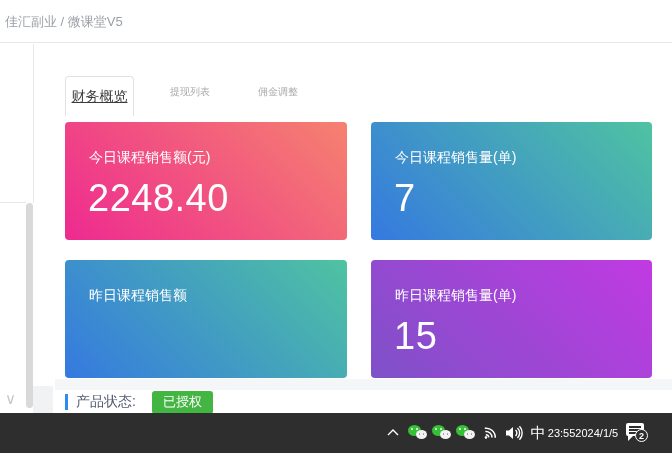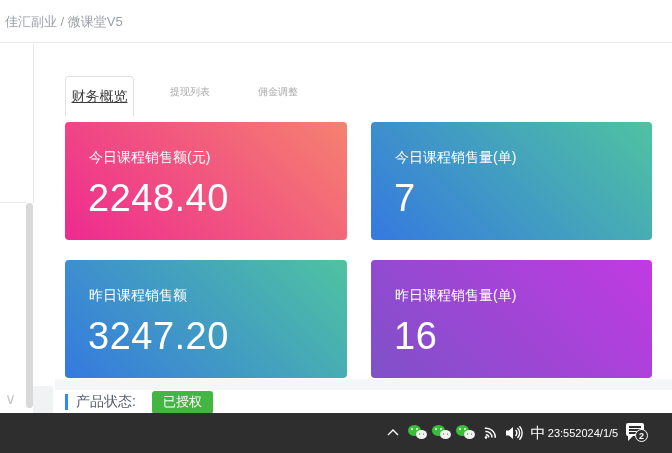--- a/index.html
+++ b/index.html
@@ -99,25 +99,24 @@
   <div class="card card1" style="background: linear-gradient(45deg, rgb(238, 42, 144), rgb(245, 130, 111));">
     <div class="label">今日课程销售额(元)</div>
     <div class="value">2248.40</div>
   </div>
   <div class="card card2" style="background: linear-gradient(45deg, rgb(53, 121, 224), rgb(79, 195, 161));">
     <div class="label">今日课程销售量(单)</div>
     <div class="value">7</div>
   </div>
   <div class="card card3" style="background: linear-gradient(45deg, rgb(53, 121, 224), rgb(79, 195, 161));">
     <div class="label">昨日课程销售额</div>
-    <div class="value">3247.20</div>
   </div>
   <div class="card card4" style="background: linear-gradient(45deg, rgb(126, 81, 200), rgb(193, 58, 226));">
     <div class="label">昨日课程销售量(单)</div>
-    <div class="value">16</div>
+    <div class="value">15</div>
   </div>
 
   <div class="gap-band"></div>
 
   <div class="status-row">
     <div class="accent-bar" style="background: rgb(45, 140, 240);"></div>
     <div class="status-label">产品状态:</div>
     <div class="status-badge" style="background: rgb(66, 181, 66);">已授权</div>
   </div>
 

